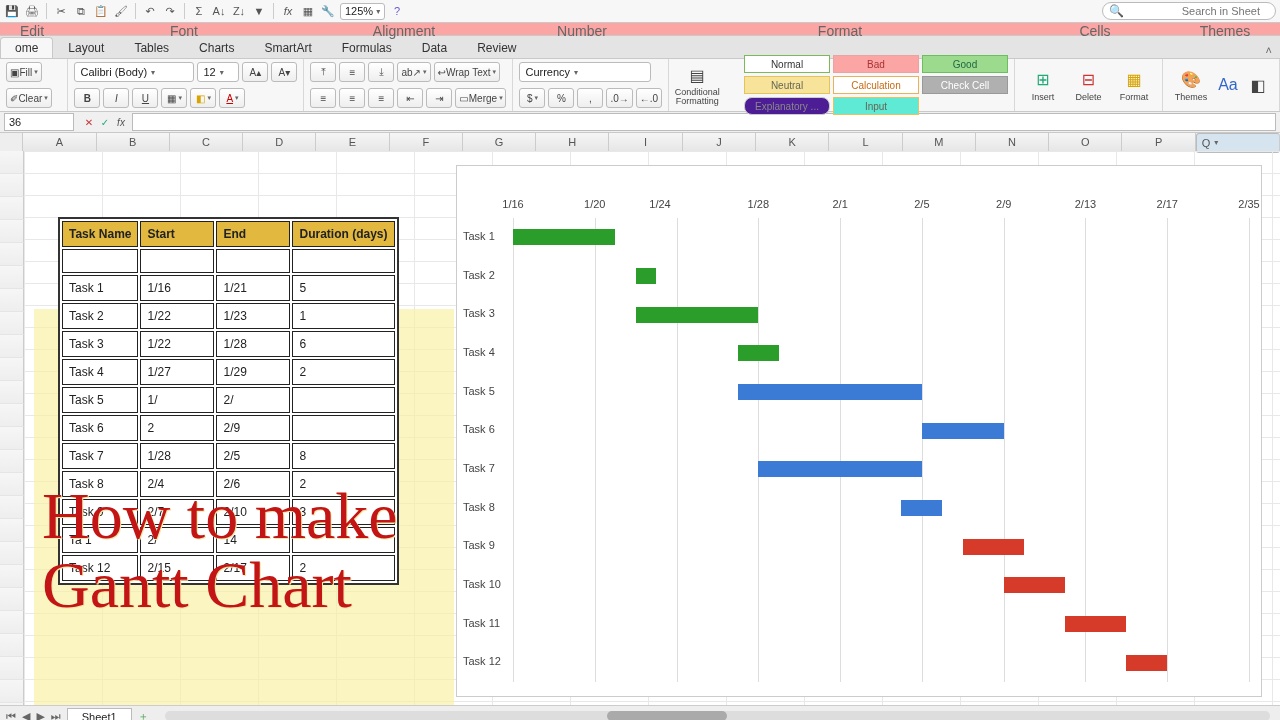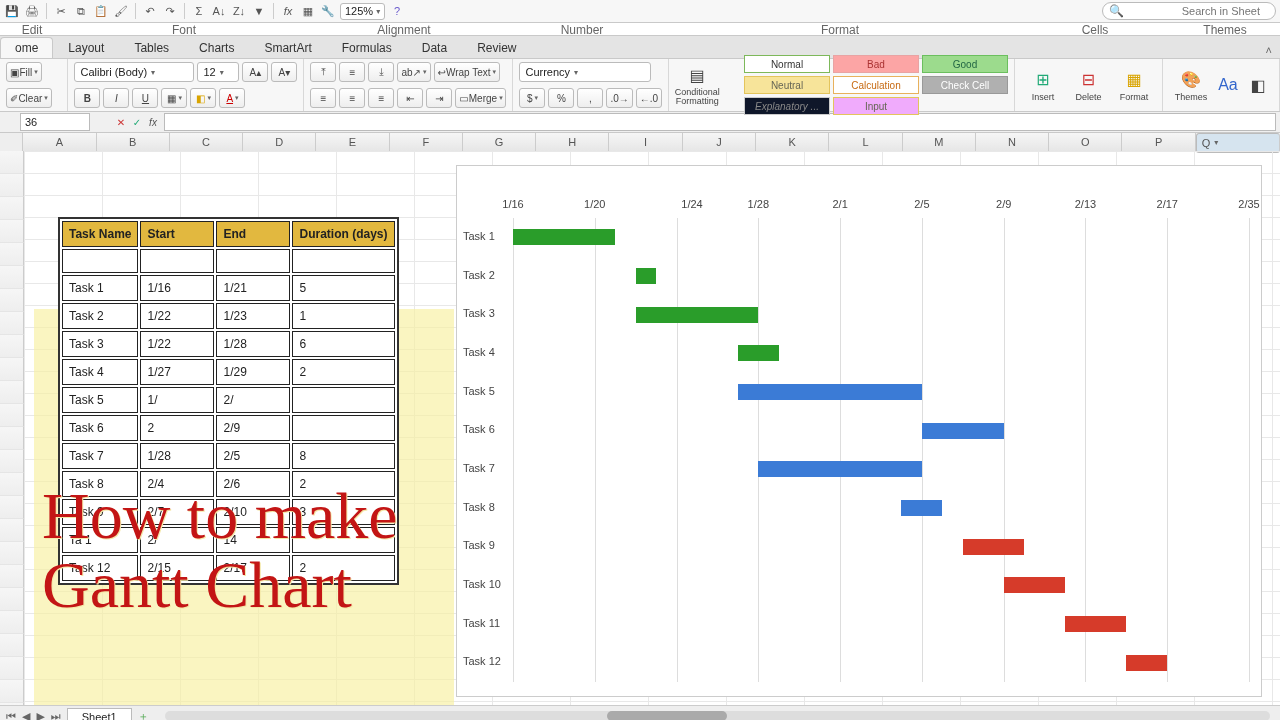--- a/index.html
+++ b/index.html
@@ -14,46 +14,46 @@
 
   
   .ribbon-tabs{height:22px;background:#e4e4e4;border-bottom:1px solid #c9c9c9;display:flex;align-items:flex-end;padding-left:0;}
   .ribbon-tabs .tab{padding:3px 14px;font-size:12px;color:#333;border:1px solid transparent;border-bottom:none;border-radius:4px 4px 0 0;cursor:pointer;}
   .ribbon-tabs .tab.active{background:#f7f7f7;border-color:#c9c9c9;}
   .ribbon-tabs .collapse{margin-left:auto;padding:2px 8px;color:#666;font-size:11px;cursor:pointer;}
 
   
   .ribbon{height:52px;background:#f7f7f7;border-bottom:1px solid #c9c9c9;display:flex;align-items:stretch;font-size:11px;}
   .group{border-right:1px solid #d8d8d8;padding:2px 6px;display:flex;flex-direction:column;justify-content:space-between;position:relative;}
-  .ribbon-titles{height:12px;background:#ffffff;border-bottom:1px solid #c9c9c9;display:flex;font-size:12px;color:#666;}
+  .ribbon-titles{height:12px;background:#fca5a5;border-bottom:1px solid #c9c9c9;display:flex;font-size:14px;color:#666;}
   .ribbon-titles span{text-align:center;}
 
   .row{display:flex;align-items:center;gap:3px;height:22px;}
   .btn{height:18px;min-width:18px;border:1px solid #bbb;border-radius:3px;background:linear-gradient(#fff,#eee);display:inline-flex;align-items:center;justify-content:center;padding:0 3px;cursor:pointer;font-size:10px;color:#444;}
   .btn.dd::after{content:"▾";font-size:7px;margin-left:2px;color:#666;}
   .sel{height:18px;border:1px solid #bbb;border-radius:3px;background:#fff;display:inline-flex;align-items:center;padding:0 5px;cursor:pointer;font-size:11px;}
   .sel::after{content:"▾";font-size:8px;margin-left:4px;color:#666;}
 
   .fmt-gallery{display:grid;grid-template-columns:repeat(3,86px);grid-auto-rows:18px;gap:3px;padding-left:16px;}
   .fmt{border:1px solid;display:flex;align-items:center;justify-content:center;font-size:10px;cursor:pointer;}
   .fmt.normal{border-color:#7db85a;background:#fff;color:#333;}
   .fmt.bad{border-color:#e8a3a3;background:#fca5a5;color:#a33;}
   .fmt.good{border-color:#6bbf5e;background:#9cdb8d;color:#264;}
   .fmt.neutral{border-color:#e3c45c;background:#f7e49a;color:#665;}
   .fmt.calc{border-color:#e8b15c;background:#fff;color:#c76a12;}
   .fmt.check{border-color:#999;background:#b0b0b0;color:#fff;}
-  .fmt.expl{border-color:#ccc;background:#0f172a;color:#888;font-style:italic;}
-  .fmt.input{border-color:#e3c45c;background:#f0abfc;color:#665;}
+  .fmt.expl{border-color:#ccc;background:#4c1d95;color:#888;border-radius:8px;}
+  .fmt.input{border-color:#e3c45c;background:#5eead4;color:#665;}
 
   .bigbtn{display:flex;flex-direction:column;align-items:center;justify-content:center;gap:1px;width:42px;height:44px;border:1px solid transparent;border-radius:3px;cursor:pointer;font-size:9px;color:#444;}
   .bigbtn .ic{width:22px;height:22px;display:flex;align-items:center;justify-content:center;font-size:16px;}
 
   
   .formula-row{height:20px;background:#f0f0f0;border-bottom:1px solid #c9c9c9;display:flex;align-items:center;font-size:11px;}
-  .namebox{width:60px;height:16px;border:1px solid #bbb;background:#fff;margin:0 20px;padding:0 4px;display:flex;align-items:center;}
+  .namebox{width:60px;height:16px;border:1px solid #bbb;background:#fff;margin:0 4px;padding:0 4px;display:flex;align-items:center;}
   .fx-ctl{display:flex;align-items:center;gap:2px;padding:0 4px;}
   .fx-ctl span{width:14px;height:14px;display:flex;align-items:center;justify-content:center;border-radius:7px;font-size:10px;cursor:pointer;}
   .fx-ctl .x{color:#c33;}
   .fx-ctl .v{color:#2a7;}
   .fx-ctl .fx{font-style:italic;color:#555;}
   .formula-input{flex:1;height:16px;border:1px solid #bbb;background:#fff;margin-right:4px;}
 
   
   .grid-wrap{position:relative;height:572px;background:#fff;overflow:hidden;}
   .col-headers{display:flex;height:18px;background:linear-gradient(#f6f6f6,#e6e6e6);border-bottom:1px solid #bbb;position:sticky;top:0;}
@@ -412,21 +412,21 @@
       </table>
 
       <div class="chart-box">
         <div class="chart-area" id="chart-area">
           <div class="gantt-grid" id="gantt-grid">
               <div class="gantt-vline" style="left: 0px;"></div>
               <div class="gantt-xlabel" style="left: 0px;">1/16</div>
               <div class="gantt-vline" style="left: 81.7778px;"></div>
               <div class="gantt-xlabel" style="left: 81.7778px;">1/20</div>
               <div class="gantt-vline" style="left: 163.556px;"></div>
-              <div class="gantt-xlabel" style="left: 179px;">1/24</div>
+              <div class="gantt-xlabel" style="left: 147px;">1/24</div>
               <div class="gantt-vline" style="left: 245.333px;"></div>
               <div class="gantt-xlabel" style="left: 245.333px;">1/28</div>
               <div class="gantt-vline" style="left: 327.111px;"></div>
               <div class="gantt-xlabel" style="left: 327.111px;">2/1</div>
               <div class="gantt-vline" style="left: 408.889px;"></div>
               <div class="gantt-xlabel" style="left: 408.889px;">2/5</div>
               <div class="gantt-vline" style="left: 490.667px;"></div>
               <div class="gantt-xlabel" style="left: 490.667px;">2/9</div>
               <div class="gantt-vline" style="left: 572.444px;"></div>
               <div class="gantt-xlabel" style="left: 572.444px;">2/13</div>

